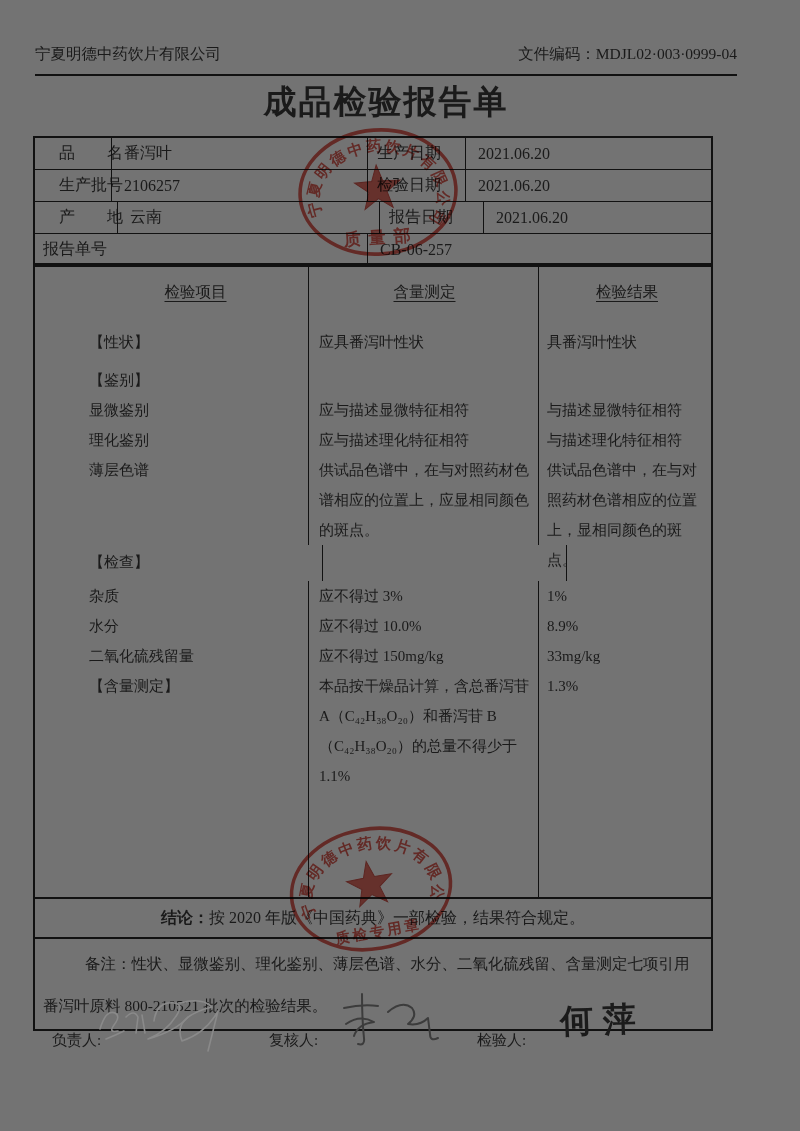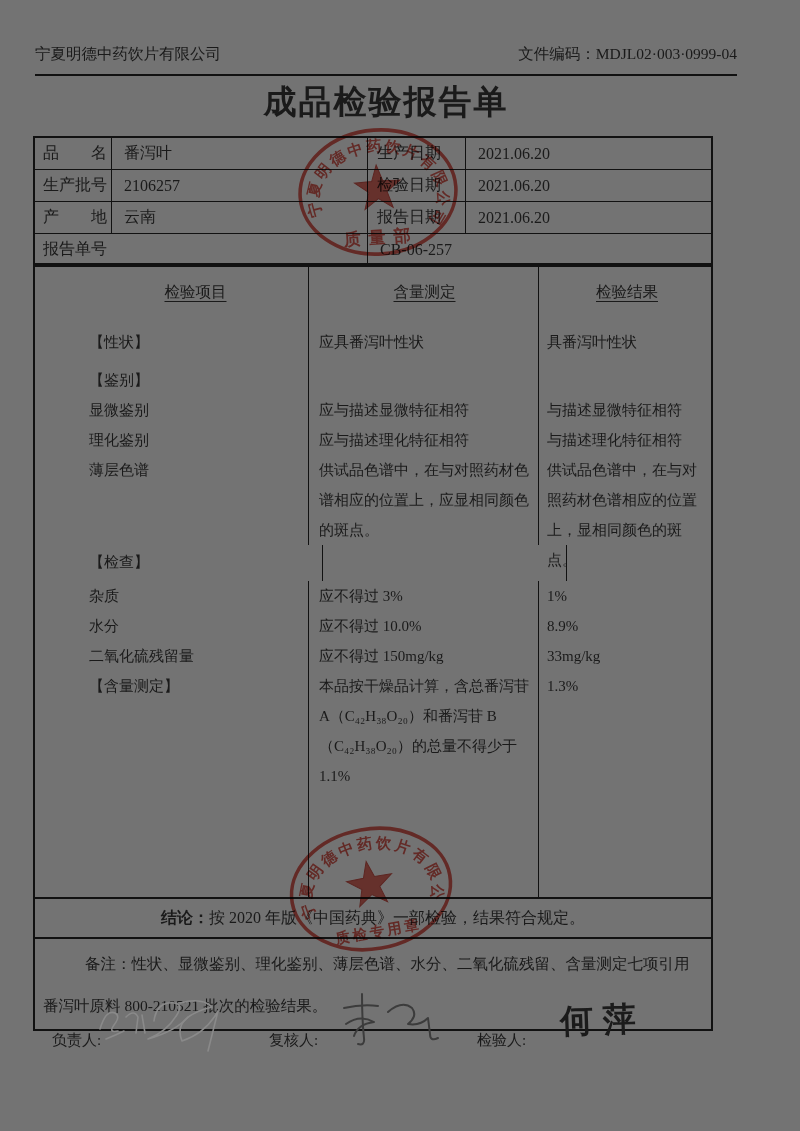--- a/index.html
+++ b/index.html
@@ -10,29 +10,29 @@
   
   .doc-header { position:absolute; left:35px; top:44px; width:702px;
     display:flex; justify-content:space-between; align-items:flex-end;
     border-bottom:2px solid #111; padding-bottom:9px; font-size:15.5px; }
   .doc-title { position:absolute; left:0; top:80px; width:772px; text-align:center;
     font-family:"Liberation Sans", sans-serif; font-size:33px; font-weight:bold; letter-spacing:2px; }
 
   
   .info-table { position:absolute; left:33px; top:136px; width:680px; border:2px solid #111; }
   .info-row { display:flex; height:32px; border-bottom:1.5px solid #111; align-items:center; font-size:16px; }
-  .info-rows .info-row:last-child { border-bottom:1.5px solid #111; }
+  .info-rows .info-row:last-child { border-bottom:1.5px solid #111;gap:6px; }
   .i-l1 { width:76px; padding-left:8px; }
   .i-v1 { width:256px; border-left:1.5px solid #111; padding-left:12px; align-self:stretch; display:flex; align-items:center; }
   .i-l2 { width:98px; border-left:1.5px solid #111; padding-left:9px; align-self:stretch; display:flex; align-items:center; }
   .i-v2 { flex:1; border-left:1.5px solid #111; padding-left:12px; align-self:stretch; display:flex; align-items:center; }
   .report-row { display:flex; height:31px; align-items:center; font-size:16px; }
   .r-l { width:332px; padding-left:8px; }
   .r-v { flex:1; border-left:1.5px solid #111; padding-left:12px; align-self:stretch; display:flex; align-items:center; }
-  .jlabel { display:inline-block; width:64px; text-align:justify; text-align-last:justify; }
+  .jlabel { display:inline-block; width:64px; text-align:justify; text-align-last:justify;margin-left:16px; }
 
   
   .insp-table { position:absolute; left:33px; top:263px; width:680px; height:636px;
     border:2px solid #111; display:flex; flex-direction:column;padding-left:46px; }
   .trow { display:flex; }
   .cell { line-height:30px; font-size:15px; }
   .c1 { width:227px; padding:0 6px 0 8px; }
   .c2 { width:230px; border-left:1.5px solid #111; padding:0 8px 0 10px; }
   .c3 { flex:1; border-left:1.5px solid #111; padding:0 4px 0 8px; }
   .t-head { height:54px; }

